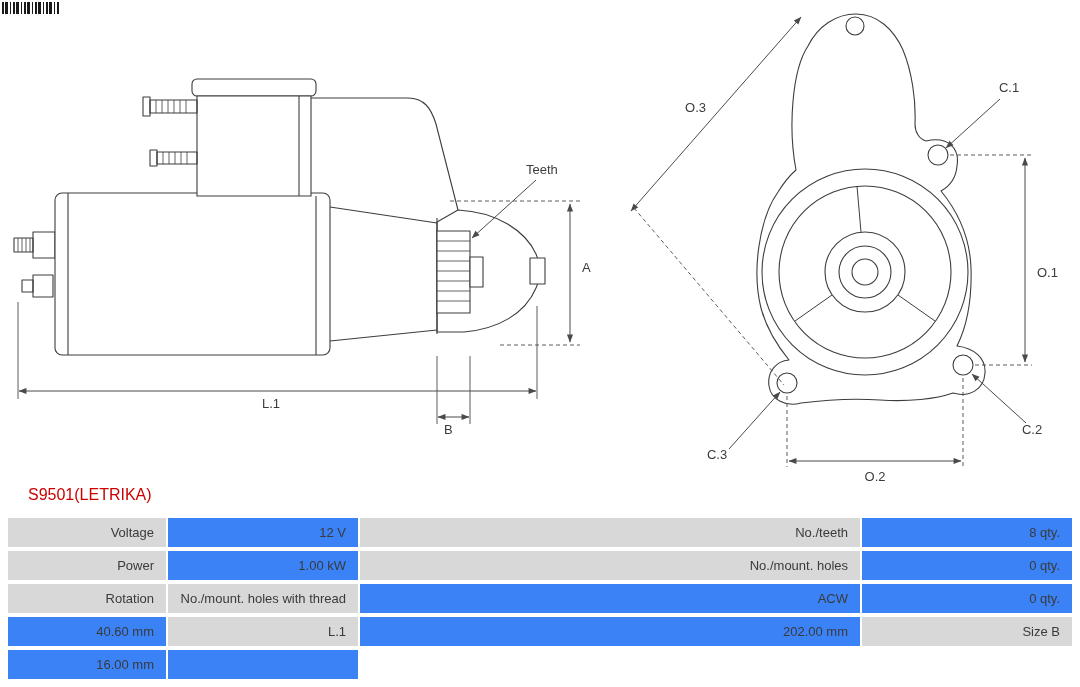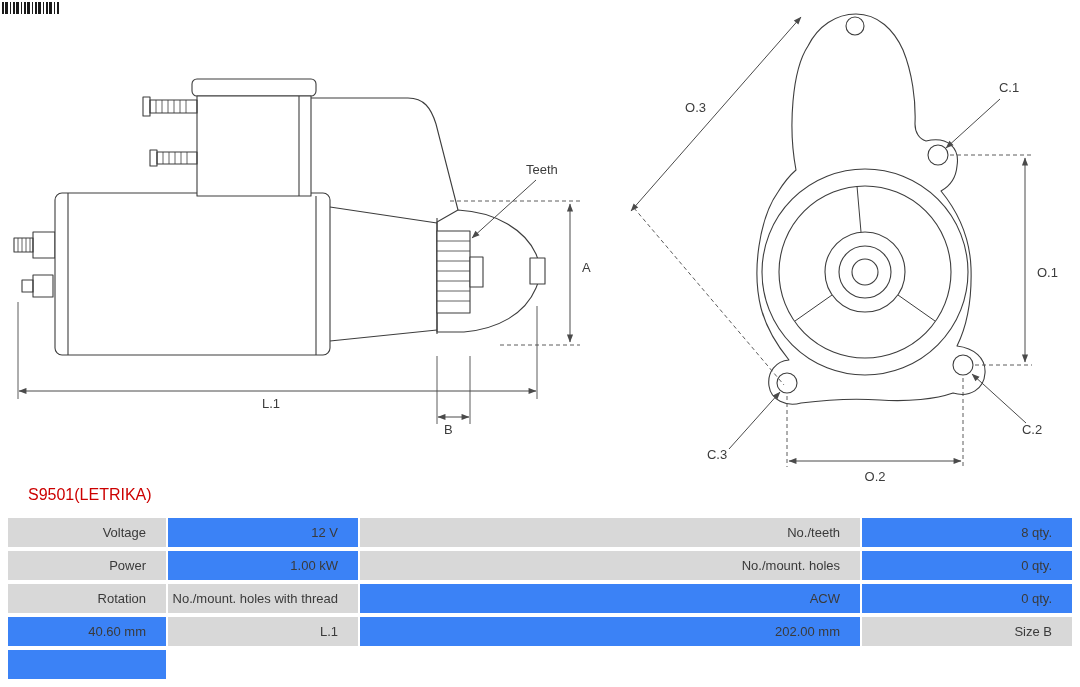--- a/index.html
+++ b/index.html
@@ -19,21 +19,21 @@
     font-size:16px;color:#cc0000;
   }
   .spec-table{
     position:absolute;left:8px;top:518px;width:1064px;
     display:grid;
     grid-template-columns:158px 190px 500px 1fr;
     gap:4px 2px;
   }
   .cell{
     height:29px;line-height:29px;box-sizing:border-box;
-    text-align:right;padding-right:20px;
+    text-align:right;padding-right:12px;
     font-size:13px;color:#3a3a3a;
     white-space:nowrap;overflow:hidden;
   }
   .cell.dark{background:#d8d8d8;}
   .cell.light{background:#3b82f6;}
   .cell.blank{background:transparent;}
 </style>
 </head>
 <body>
 
@@ -184,15 +184,16 @@
   <div class="cell dark">Rotation</div>
   <div class="cell dark">No./mount. holes with thread</div>
   <div class="cell light">ACW</div>
   <div class="cell light">0 qty.</div>
 
   <div class="cell light">40.60 mm</div>
   <div class="cell dark">L.1</div>
   <div class="cell light">202.00 mm</div>
 
   <div class="cell dark">Size B</div>
+  <div class="cell light">16.00 mm</div>
   <div class="cell light"></div>
   <div class="cell blank"></div>
 </div>
 
 </body></html>

